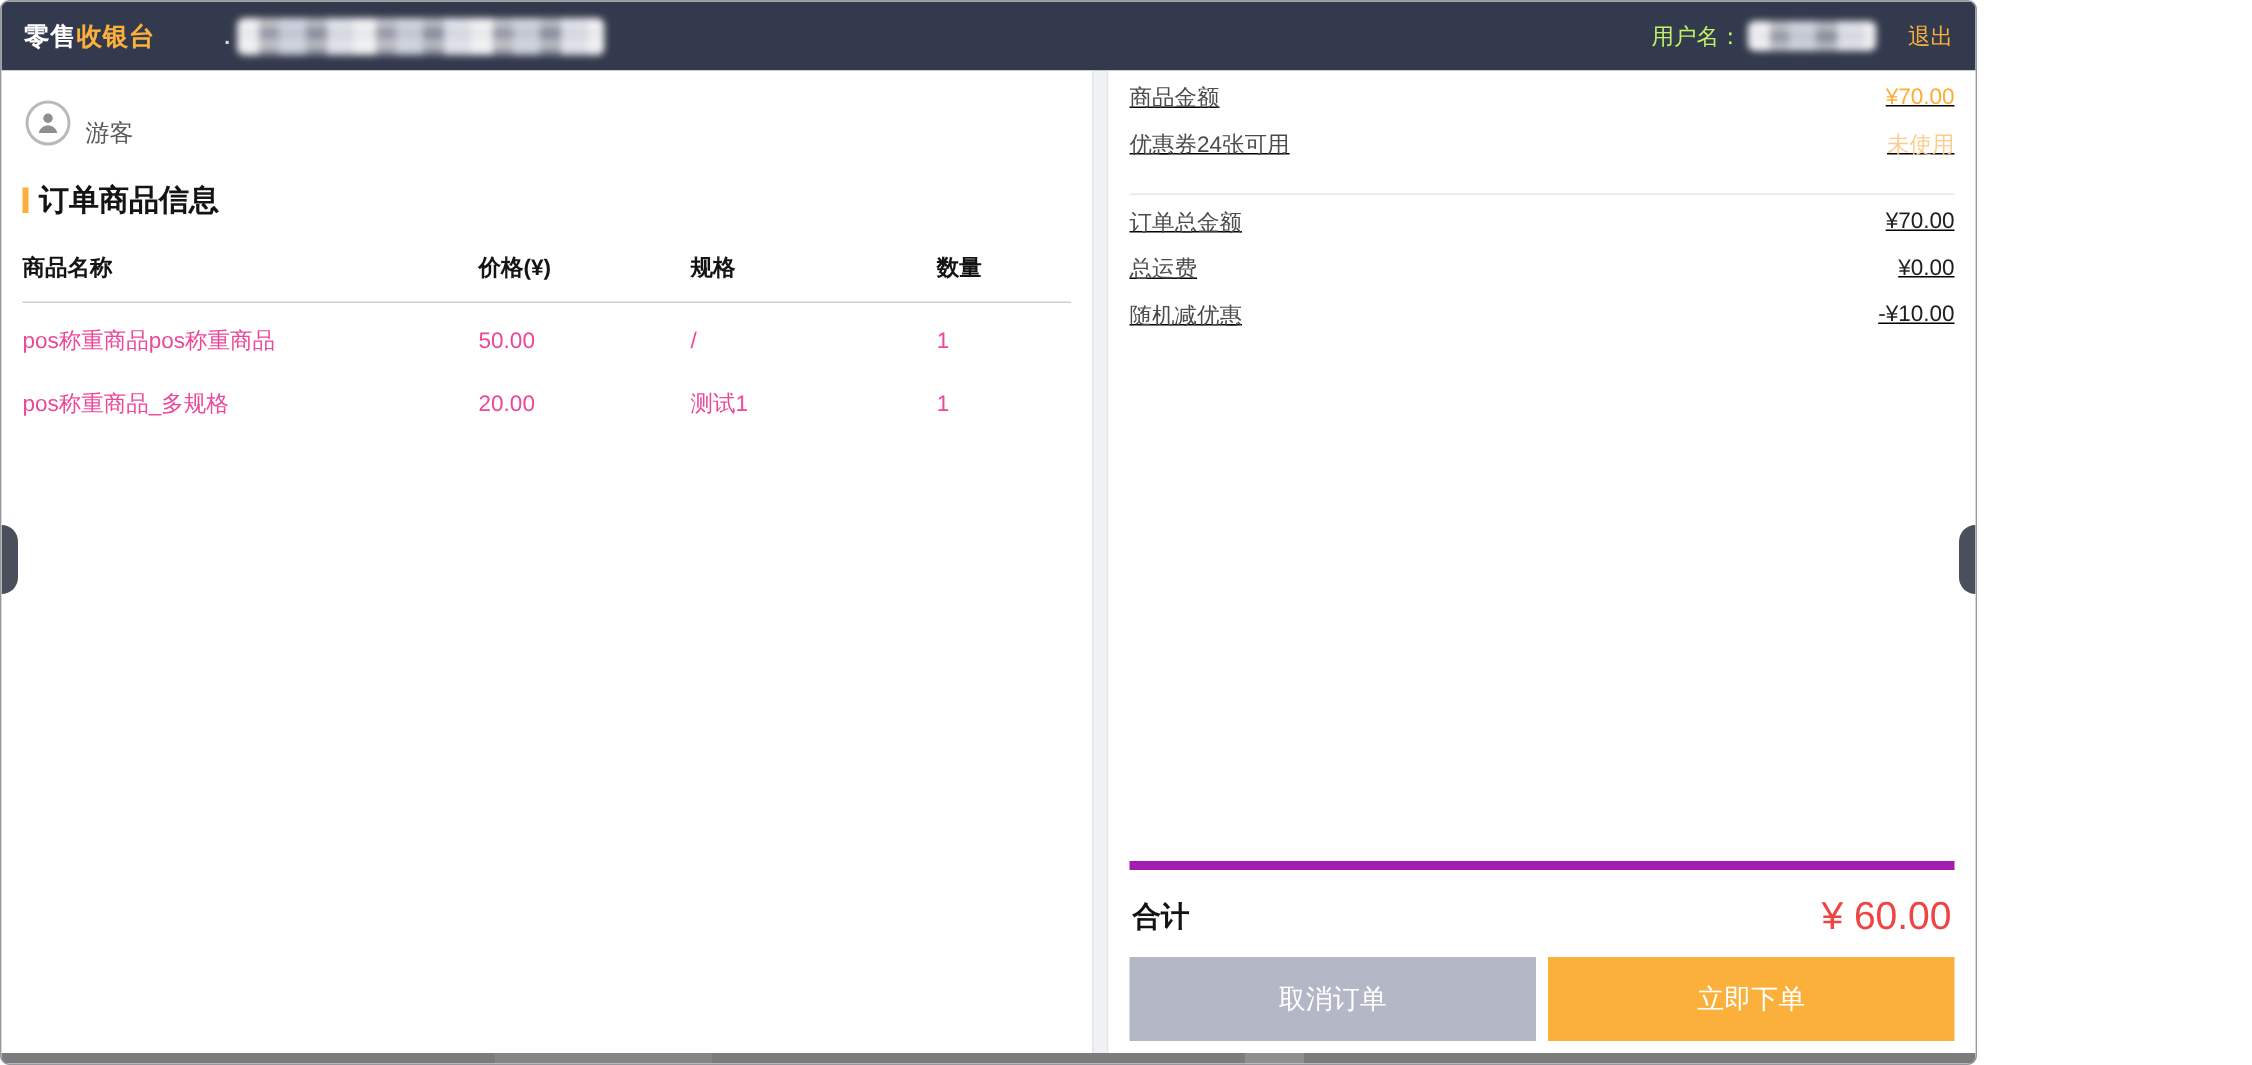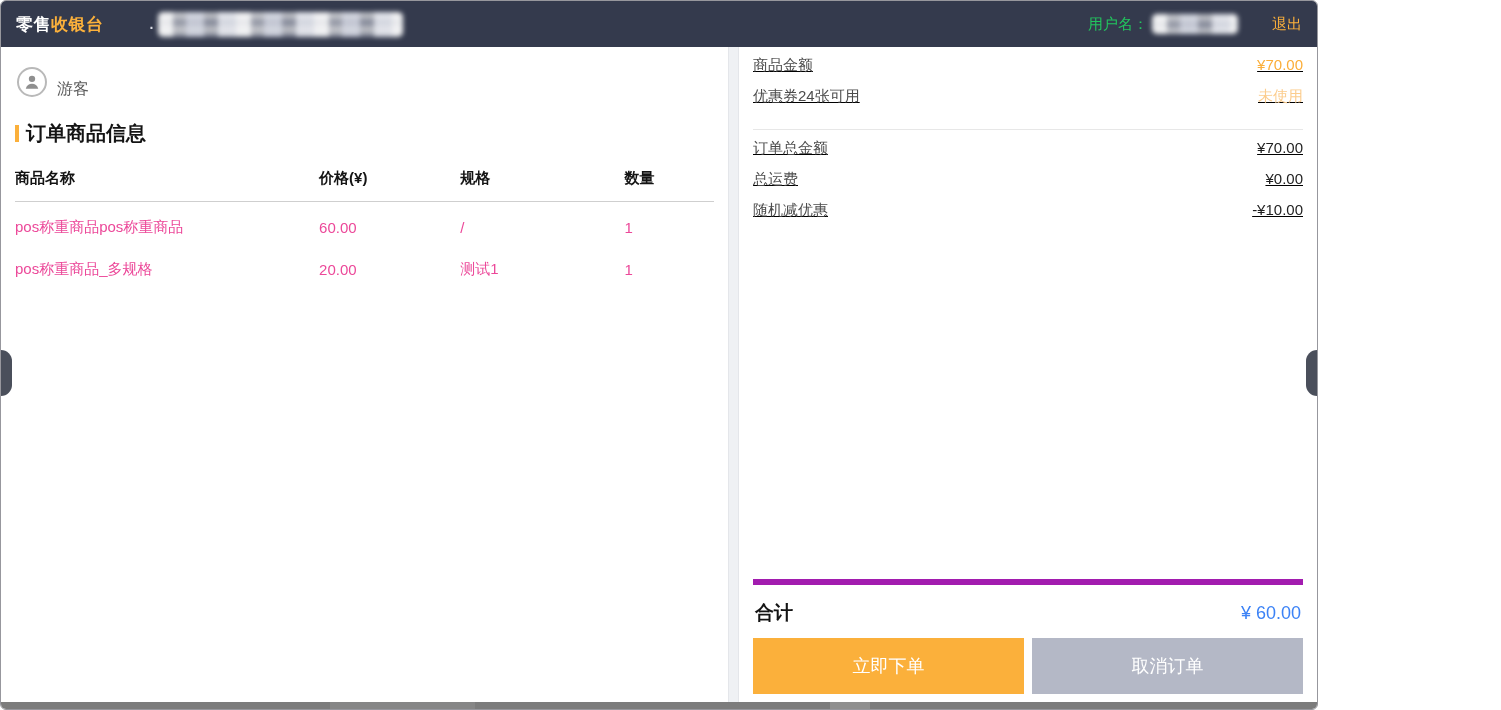--- a/index.html
+++ b/index.html
@@ -30,23 +30,23 @@
     background-image:
       repeating-linear-gradient(90deg,
         rgba(255,255,255,.85) 0 15px, rgba(255,255,255,.30) 15px 28px,
         rgba(225,228,238,.75) 28px 46px, rgba(255,255,255,.22) 46px 60px,
         rgba(240,242,248,.8) 60px 78px),
       repeating-linear-gradient(180deg,
         rgba(255,255,255,.55) 0 7px, rgba(170,176,194,.45) 7px 14px);
   }
   .mosaic-store { width:245px; height:25px; margin-left:5px; }
   .topbar-right { margin-left:auto; display:flex; align-items:center; }
-  .username-label { color:#22c55e; font-size:15px; }
+  .username-label { color:#bef264; font-size:15px; }
   .mosaic-user { width:86px; height:20px; margin-left:4px; }
-  .logout { color:#fbb03b; font-size:15px; margin-left:34px; cursor:pointer; white-space:nowrap; }
+  .logout { color:#fbb03b; font-size:15px; margin-left:21px; cursor:pointer; white-space:nowrap; }
 
   
   .content { flex:1 1 auto; display:flex; min-height:0; }
   .left-panel { flex:1 1 auto; background:#fff; padding:12px 14px 0 14px; position:relative; }
   .v-divider { flex:0 0 11px; background:#eff1f4; border-left:1px solid #e4e6ea; border-right:1px solid #e4e6ea; }
   .right-panel { flex:0 0 578px; background:#fff; display:flex; flex-direction:column; padding:0 14px; }
 
   
   .customer { display:flex; align-items:center; margin:4px 0 20px 2px; cursor:pointer; }
   .avatar {
@@ -82,21 +82,21 @@
   .val-orange { color:#fbae39; }
   .val-orange-light { color:#fccd8e; }
   .val-dark { color:#1f1f1f; }
   .spacer { flex:1 1 auto; }
   .total-sec {
     border-top:6px solid #a21caf;
     padding:15px 2px 12px 2px;
     display:flex; justify-content:space-between; align-items:center;
   }
   .total-label { font-size:19px; font-weight:bold; color:#141414; }
-  .total-value { font-size:18px; color:#3b82f6; }
+  .total-value { font-size:26px; color:#ef4444; }
   .btn-row { display:flex; gap:8px; padding-bottom:8px; }
   .btn {
     flex:1 1 0; height:56px; border:none;
     display:flex; align-items:center; justify-content:center;
     font-size:18px; color:#ffffff; cursor:pointer;
     font-family:inherit;
   }
   .btn-cancel { background:#b4b8c6; }
   .btn-submit { background:#fbb03b; }
 
@@ -154,21 +154,21 @@
 
       <div class="thead">
         <div class="cell-name">商品名称</div>
         <div>价格(¥)</div>
         <div>规格</div>
         <div>数量</div>
       </div>
 
       <div class="trow">
         <div class="cell-name">pos称重商品pos称重商品</div>
-        <div>60.00</div>
+        <div>50.00</div>
         <div>/</div>
         <div>1</div>
       </div>
 
       <div class="trow">
         <div class="cell-name">pos称重商品_多规格</div>
         <div>20.00</div>
         <div>测试1</div>
         <div>1</div>
       </div>
@@ -204,22 +204,22 @@
       </div>
 
       <div class="spacer"></div>
 
       <div class="total-sec">
         <span class="total-label">合计</span>
         <span class="total-value">¥ 60.00</span>
       </div>
 
       <div class="btn-row">
+        <button class="btn btn-cancel">取消订单</button>
         <button class="btn btn-submit">立即下单</button>
-        <button class="btn btn-cancel">取消订单</button>
       </div>
     </div>
   </div>
 
   <div class="bottom-strip"></div>
 
   <div class="handle handle-left"></div>
   <div class="handle handle-right"></div>
 </div>
 

